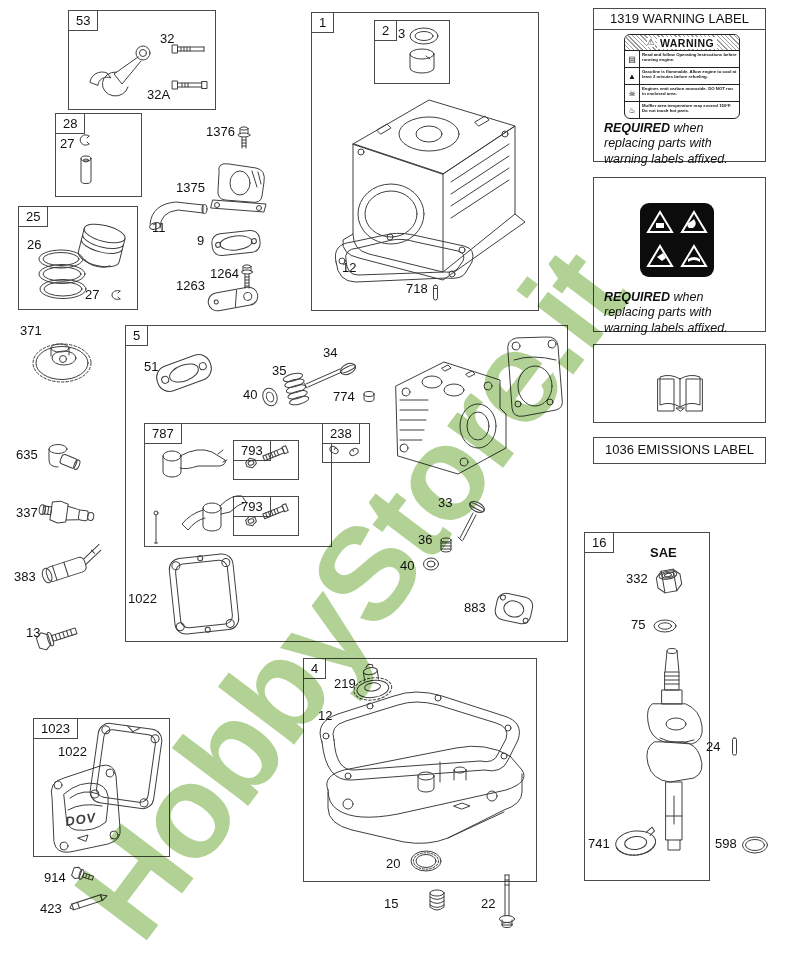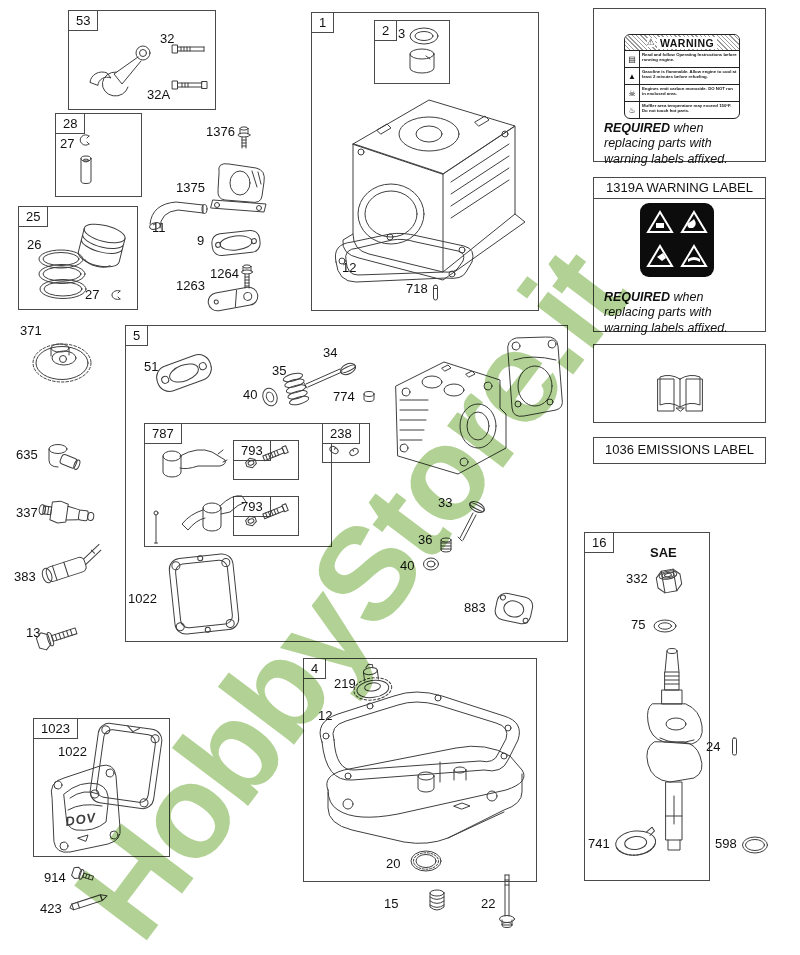--- a/index.html
+++ b/index.html
@@ -79,20 +79,21 @@
     <span class="tag">16</span>
   </div>
 <div class="gbox" style="left:33px;top:718px;width:135px;height:137px">
     <span class="tag">1023</span>
   </div>
 <div class="gbox" style="left:303px;top:658px;width:232px;height:222px">
     <span class="tag">4</span>
   </div>
 
 <div class="panel" style="left:593px;top:8px;width:171px;height:152px">
+  <div class="ptitle">1319 WARNING LABEL</div>
   <div class="sticker">
     <div class="st-head">
       <span class="wtri">⚠</span>
       <span class="wtxt">WARNING</span>
     </div>
     <div class="st-row">
       <span class="st-ico">▤</span>
       <span class="st-txt">Read and follow Operating Instructions before running engine.</span>
     </div>
     <div class="st-row">
@@ -105,21 +106,20 @@
     </div>
     <div class="st-row">
       <span class="st-ico">♨</span>
       <span class="st-txt">Muffler area temperature may exceed 150°F. Do not touch hot parts.</span>
     </div>
   </div>
   <div class="req"><b>REQUIRED</b><span> when replacing parts with warning labels affixed.</span></div>
 </div>
 
 <div class="panel" style="left:593px;top:177px;width:171px;height:153px">
-  <div class="ptitle">1319A WARNING LABEL</div>
   <div class="quadlabel">
     <svg width="74" height="74" viewBox="0 0 74 74">
       <g stroke="#fff" stroke-width="2" fill="none">
         <path d="M20,9 L32,29 L8,29 Z"></path>
           <path d="M54,9 L66,29 L42,29 Z"></path>
         <path d="M20,43 L32,63 L8,63 Z"></path>
           <path d="M54,43 L66,63 L42,63 Z"></path>
       </g>
       <g stroke="none" fill="#fff">
         <rect x="16" y="20" width="8" height="5"></rect>

